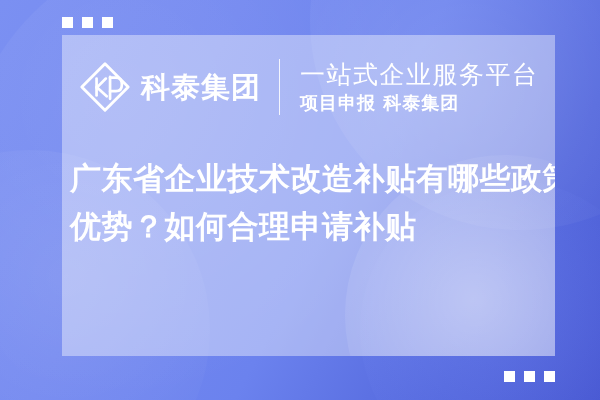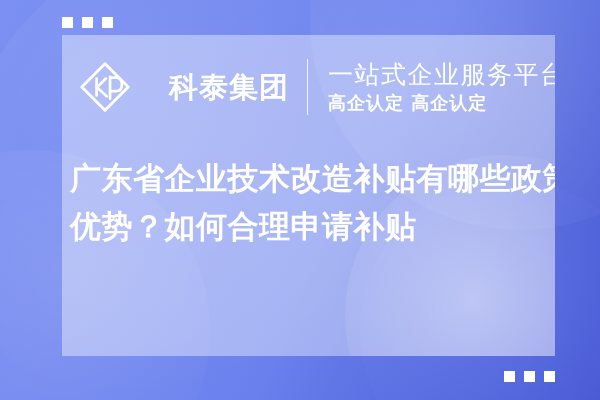--- a/index.html
+++ b/index.html
@@ -102,21 +102,20 @@
   .logo-mark {
     width: 54px;
     height: 54px;
     flex: 0 0 auto;
     display: block;
   }
   .logo-words {
     display: flex;
     align-items: flex-start;
     line-height: 1;
-    margin-left: 28px;
   }
   .logo-cn {
     font-size: 29px;
     font-weight: 700;
     color: #ffffff;
     letter-spacing: 1px;
     white-space: nowrap;
     font-family: "DejaVu Sans", "Liberation Sans", sans-serif;
   }
   .logo-en {
@@ -227,21 +226,21 @@
         </svg>
         <span class="logo-words">
           <span class="logo-cn">科泰集团</span>
         </span>
       </div>
 
       <div class="brand-divider"></div>
 
       <div class="tagline">
         <span class="tagline-main">一站式企业服务平台</span>
-        <span class="tagline-sub">高企认定 高企认定</span>
+        <span class="tagline-sub">项目申报 科泰集团</span>
       </div>
 
     </div>
 
     <div class="headline">广东省企业技术改造补贴有哪些政策优势？如何合理申请补贴</div>
 
   </div>
 </div>
 
 </body></html>

